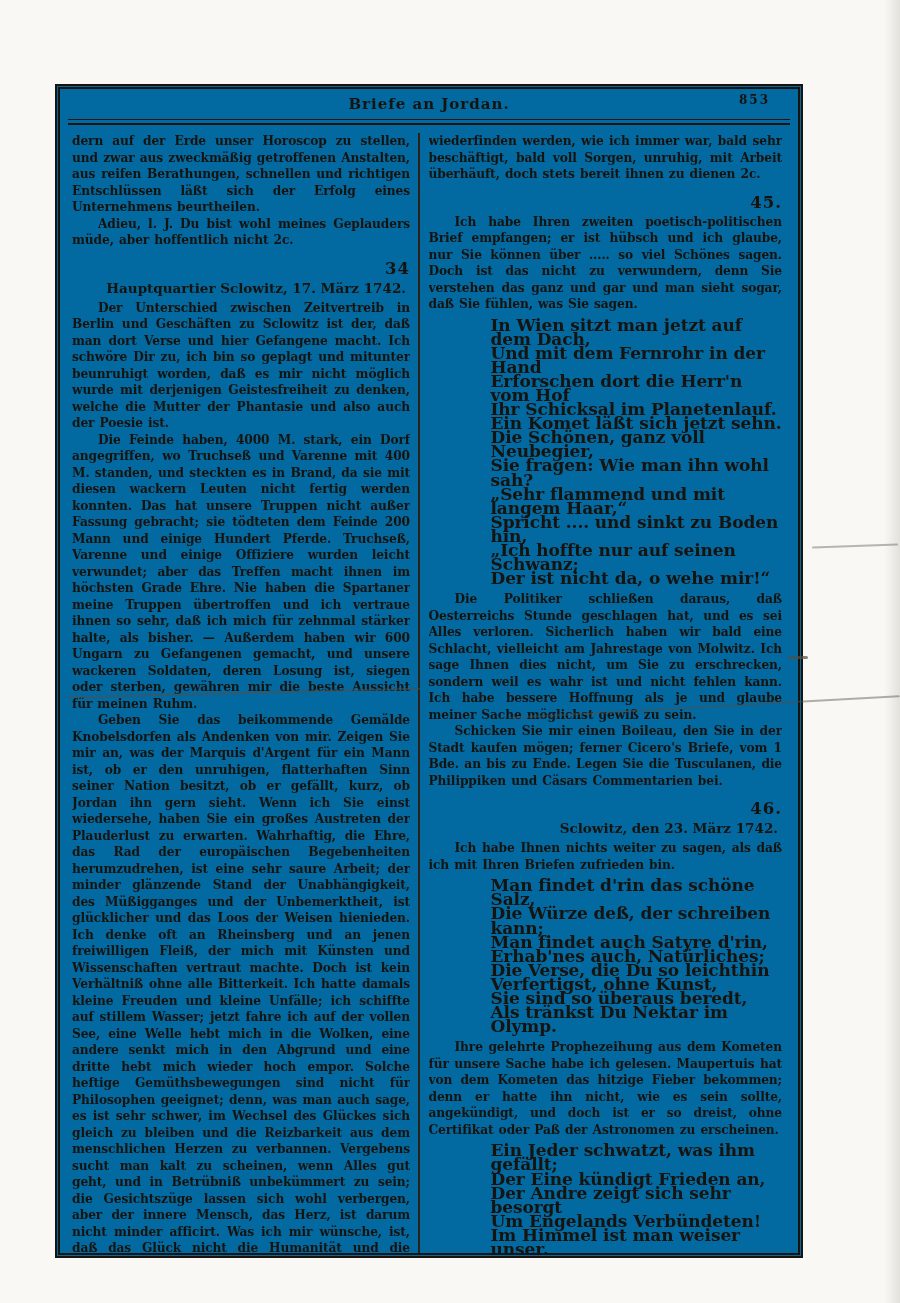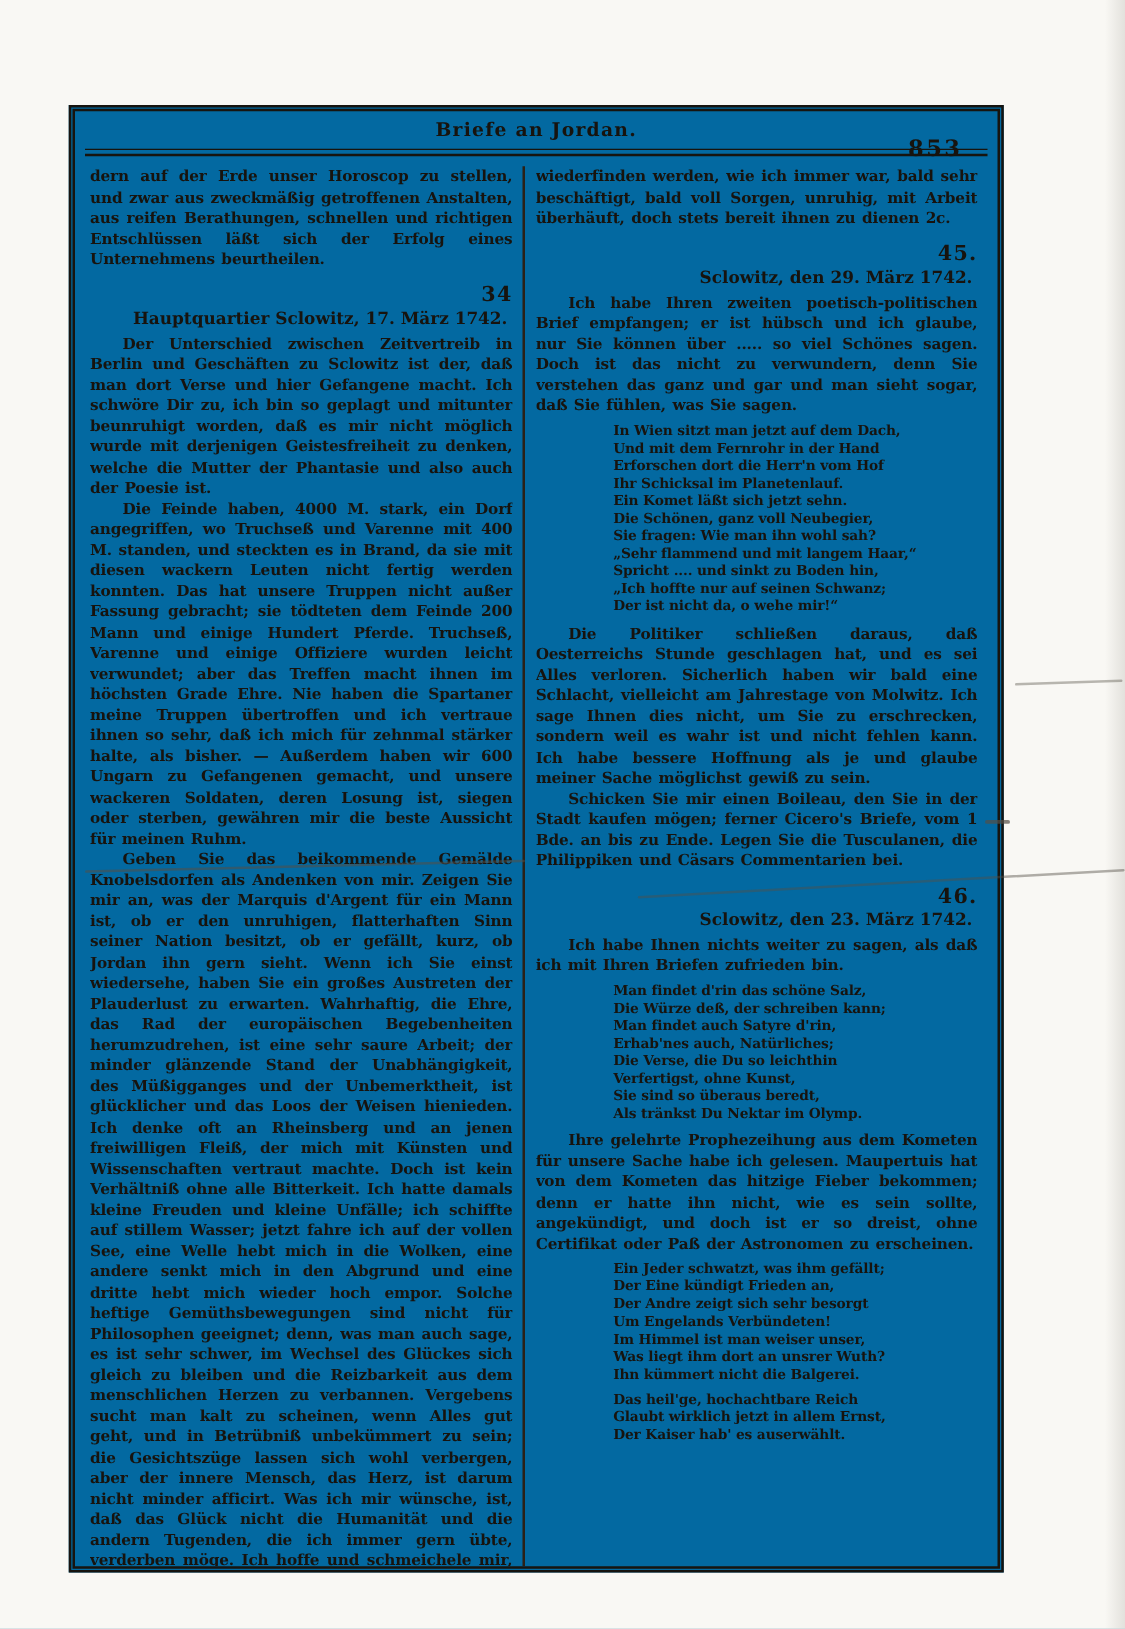--- a/index.html
+++ b/index.html
@@ -3,32 +3,32 @@
 <meta charset="utf-8">
 <style>
   html,body{margin:0;padding:0;}
   body{background:#e9e7e1;font-family:"DejaVu Serif", serif;}
   .scan{position:relative;width:900px;height:1303px;background:#f9f8f4;overflow:hidden;margin:0 auto;color:#17130e;}
   .curl{position:absolute;top:0;right:0;width:16px;height:100%;background:linear-gradient(to right,rgba(0,0,0,0),rgba(90,85,75,.14));}
   .frame{position:absolute;left:55px;top:48px;width:744px;height:1170px;border:2px solid #17140f;background:#0369a1;margin-top:36px;}
   .frame-inner{position:absolute;left:1px;top:1px;right:1px;bottom:1px;border:2px solid #17140f;display:flex;flex-direction:column;overflow:hidden;}
   .running-head{position:relative;height:30px;flex:none;}
   .head-title{position:absolute;left:0;right:0;top:6px;text-align:center;font-weight:700;font-size:15px;letter-spacing:1px;}
-  .page-number{position:absolute;right:28px;top:20px;font-weight:700;font-size:18px;letter-spacing:2px;}
+  .page-number{position:absolute;right:28px;top:4px;font-weight:700;font-size:12px;letter-spacing:2px;}
   .head-rule{flex:none;margin:0 8px;height:3px;border-top:1px solid #17140f;border-bottom:2.5px solid #17140f;}
   .columns{flex:1;display:flex;padding:8px 16px 0 12px;overflow:hidden;}
   .col{overflow:hidden;}
   .col-left{width:338px;flex:none;}
   .col-divider{flex:none;width:1.5px;background:#2b2117;margin:0 9px 0 8px;}
   .col-right{flex:1;}
   p.body{margin:0;font-size:12.2px;line-height:16.5px;font-weight:700;text-align:justify;letter-spacing:-0.1px;word-spacing:1px;}
   p.indent{text-indent:26px;}
   .letter-number{font-weight:700;font-size:16.5px;text-align:right;margin:10px 0 2px 0;letter-spacing:1px;}
   .dateline{font-weight:700;font-size:13.5px;text-align:right;padding-right:4px;margin:0 0 4px 0;}
-  .poem{white-space:pre-line;font-weight:700;font-size:11px;line-height:14.1px;padding-left:62px;margin:5px 0 6px 0;letter-spacing:-0.1px;}
+  .poem{white-space:pre-line;font-weight:700;font-size:17px;line-height:14.1px;padding-left:62px;margin:5px 0 6px 0;letter-spacing:-0.1px;}
   .scratch{position:absolute;background:#554f46;opacity:.55;border-radius:2px;}
   .s1{left:68px;top:692px;width:352px;height:2px;transform:rotate(-1.4deg);}
   .s2{left:510px;top:706px;width:390px;height:2px;transform:rotate(-3.2deg);opacity:.45;}
   .s3{left:812px;top:545px;width:86px;height:2px;transform:rotate(-2deg);opacity:.4;}
   .s4{left:788px;top:656px;width:20px;height:3px;opacity:.7;}
 </style>
 </head>
 <body>
 
 <div class="scan">
@@ -39,36 +39,36 @@
       <div class="running-head">
         <div class="head-title">Briefe an Jordan.</div>
         <div class="page-number">853</div>
       </div>
       <div class="head-rule"></div>
 
       <div class="columns">
 
         <div class="col col-left">
           <p class="body">dern auf der Erde unser Horoscop zu stellen, und zwar aus zweckmäßig getroffenen Anstalten, aus reifen Berathungen, schnellen und richtigen Entschlüssen läßt sich der Erfolg eines Unternehmens beurtheilen.</p>
+          <p class="body indent">Adieu, l. J. Du bist wohl meines Geplauders müde, aber hoffentlich nicht 2c.</p>
 
           <div class="letter-number">34</div>
           <div class="dateline">Hauptquartier Sclowitz, 17. März 1742.</div>
 
           <p class="body indent">Der Unterschied zwischen Zeitvertreib in Berlin und Geschäften zu Sclowitz ist der, daß man dort Verse und hier Gefangene macht. Ich schwöre Dir zu, ich bin so geplagt und mitunter beunruhigt worden, daß es mir nicht möglich wurde mit derjenigen Geistesfreiheit zu denken, welche die Mutter der Phantasie und also auch der Poesie ist.</p>
           <p class="body indent">Die Feinde haben, 4000 M. stark, ein Dorf angegriffen, wo Truchseß und Varenne mit 400 M. standen, und steckten es in Brand, da sie mit diesen wackern Leuten nicht fertig werden konnten. Das hat unsere Truppen nicht außer Fassung gebracht; sie tödteten dem Feinde 200 Mann und einige Hundert Pferde. Truchseß, Varenne und einige Offiziere wurden leicht verwundet; aber das Treffen macht ihnen im höchsten Grade Ehre. Nie haben die Spartaner meine Truppen übertroffen und ich vertraue ihnen so sehr, daß ich mich für zehnmal stärker halte, als bisher. — Außerdem haben wir 600 Ungarn zu Gefangenen gemacht, und unsere wackeren Soldaten, deren Losung ist, siegen oder sterben, gewähren mir die beste Aussicht für meinen Ruhm.</p>
           <p class="body indent">Geben Sie das beikommende Gemälde Knobelsdorfen als Andenken von mir. Zeigen Sie mir an, was der Marquis d'Argent für ein Mann ist, ob er den unruhigen, flatterhaften Sinn seiner Nation besitzt, ob er gefällt, kurz, ob Jordan ihn gern sieht. Wenn ich Sie einst wiedersehe, haben Sie ein großes Austreten der Plauderlust zu erwarten. Wahrhaftig, die Ehre, das Rad der europäischen Begebenheiten herumzudrehen, ist eine sehr saure Arbeit; der minder glänzende Stand der Unabhängigkeit, des Müßigganges und der Unbemerktheit, ist glücklicher und das Loos der Weisen hienieden. Ich denke oft an Rheinsberg und an jenen freiwilligen Fleiß, der mich mit Künsten und Wissenschaften vertraut machte. Doch ist kein Verhältniß ohne alle Bitterkeit. Ich hatte damals kleine Freuden und kleine Unfälle; ich schiffte auf stillem Wasser; jetzt fahre ich auf der vollen See, eine Welle hebt mich in die Wolken, eine andere senkt mich in den Abgrund und eine dritte hebt mich wieder hoch empor. Solche heftige Gemüthsbewegungen sind nicht für Philosophen geeignet; denn, was man auch sage, es ist sehr schwer, im Wechsel des Glückes sich gleich zu bleiben und die Reizbarkeit aus dem menschlichen Herzen zu verbannen. Vergebens sucht man kalt zu scheinen, wenn Alles gut geht, und in Betrübniß unbekümmert zu sein; die Gesichtszüge lassen sich wohl verbergen, aber der innere Mensch, das Herz, ist darum nicht minder afficirt. Was ich mir wünsche, ist, daß das Glück nicht die Humanität und die andern Tugenden, die ich immer gern übte, verderben möge. Ich hoffe und schmeichele mir, daß meine Freunde mich so</p>
         </div>
 
         <div class="col-divider"></div>
 
         <div class="col col-right">
           <p class="body">wiederfinden werden, wie ich immer war, bald sehr beschäftigt, bald voll Sorgen, unruhig, mit Arbeit überhäuft, doch stets bereit ihnen zu dienen 2c.</p>
 
           <div class="letter-number">45.</div>
-          <div class="dateline">Sclowitz, den 29. März 1742.</div>
           <p class="body indent">Ich habe Ihren zweiten poetisch-politischen Brief empfangen; er ist hübsch und ich glaube, nur Sie können über ..... so viel Schönes sagen. Doch ist das nicht zu verwundern, denn Sie verstehen das ganz und gar und man sieht sogar, daß Sie fühlen, was Sie sagen.</p>
           <div class="poem">In Wien sitzt man jetzt auf dem Dach,
 Und mit dem Fernrohr in der Hand
 Erforschen dort die Herr'n vom Hof
 Ihr Schicksal im Planetenlauf.
 Ein Komet läßt sich jetzt sehn.
 Die Schönen, ganz voll Neubegier,
 Sie fragen: Wie man ihn wohl sah?
 „Sehr flammend und mit langem Haar,“
 Spricht .... und sinkt zu Boden hin,

